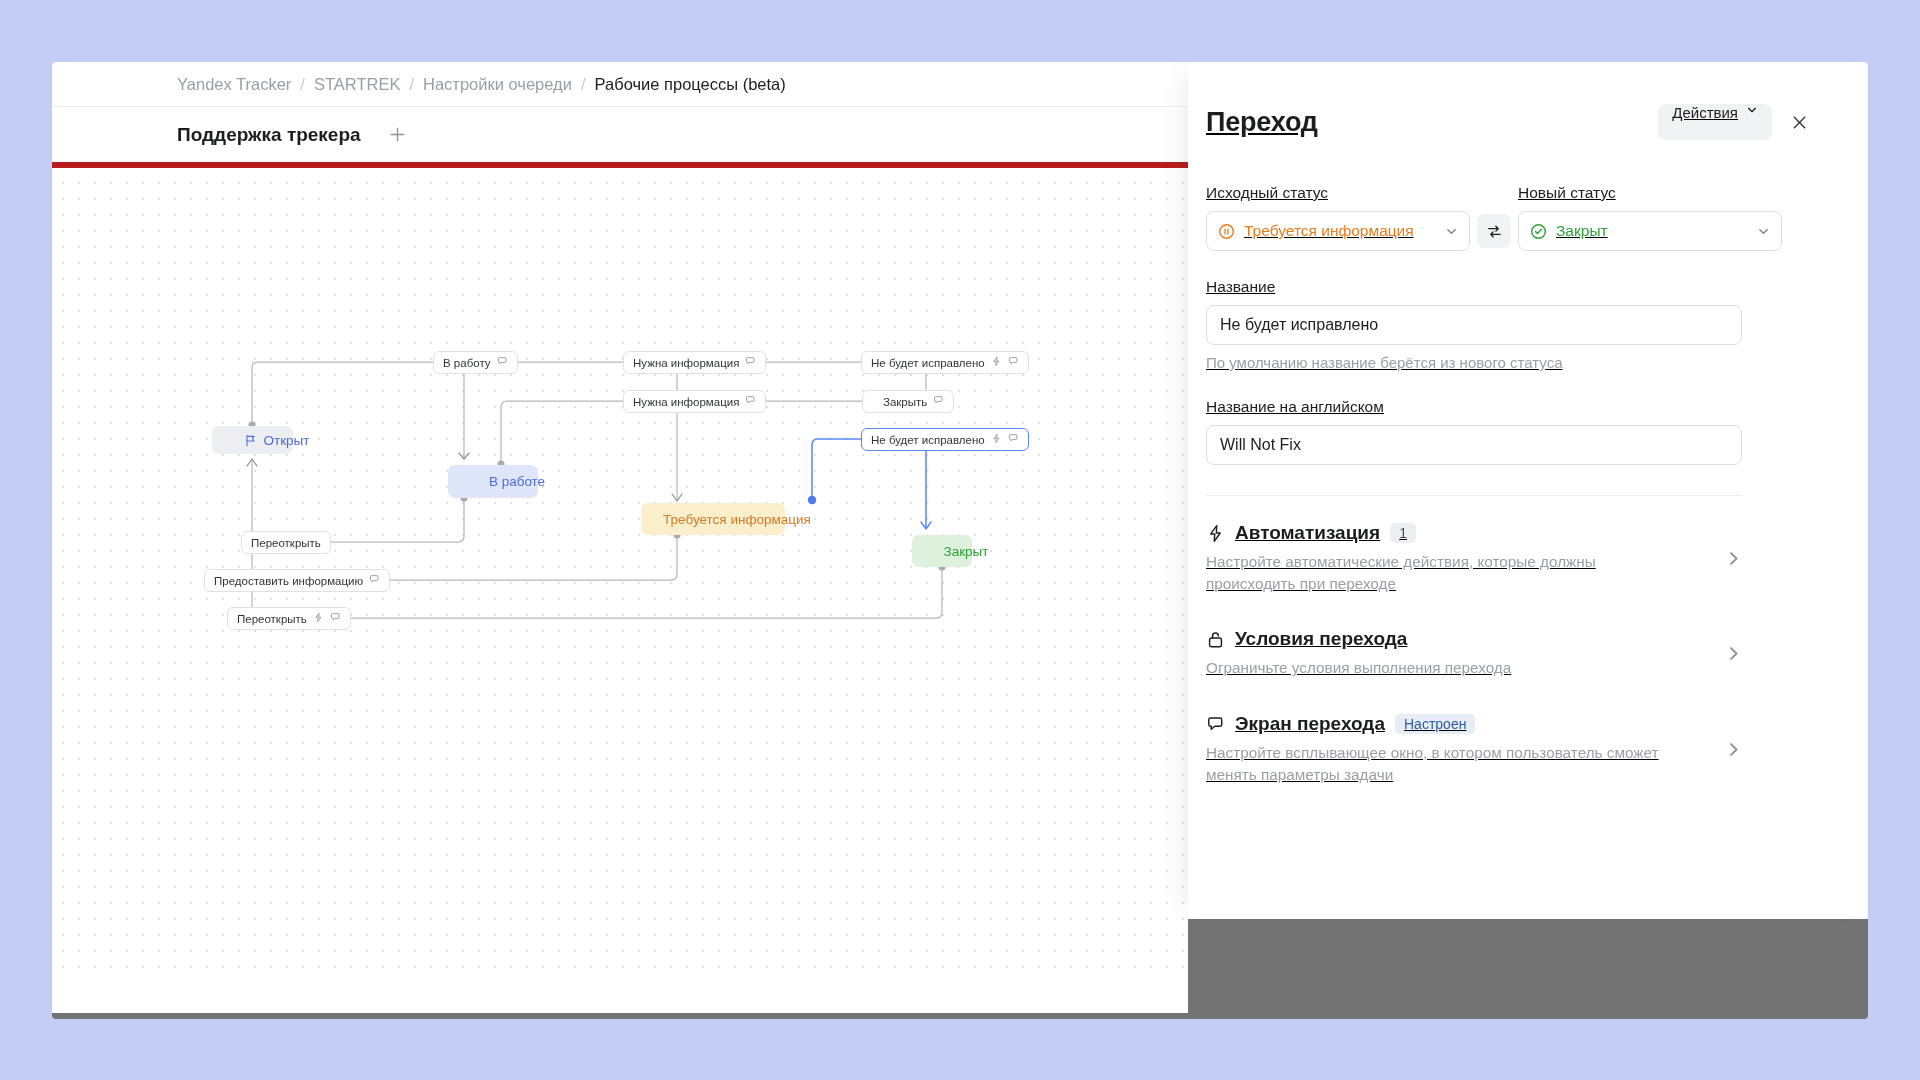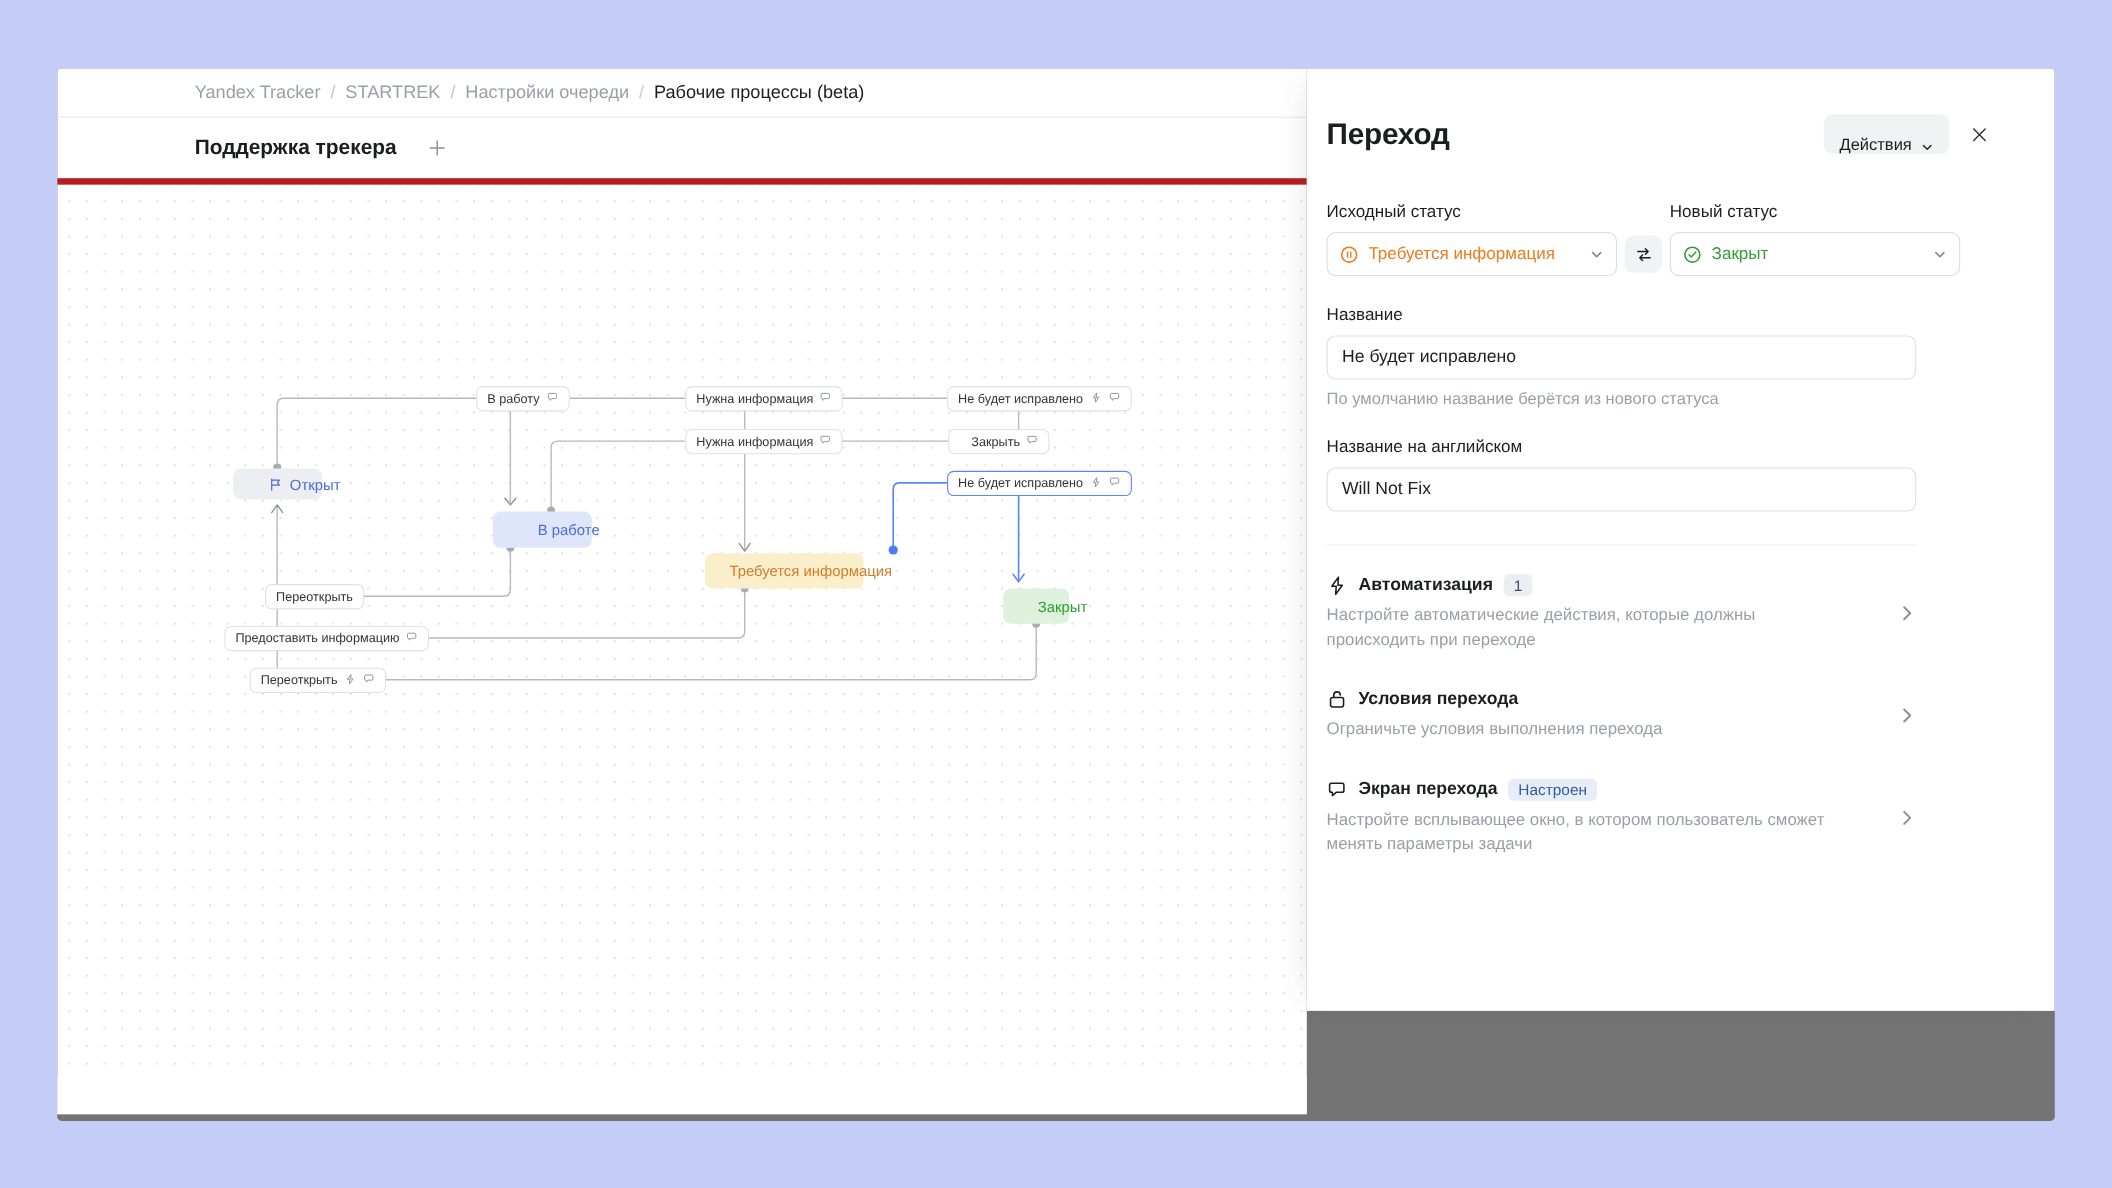--- a/index.html
+++ b/index.html
@@ -101,31 +101,32 @@
   .chip.selected { border: 1.6px solid #5b87f5; }
   .chip svg { flex: none; }
 
   
   .panel {
     position: absolute; right: 0; top: 0;
     width: 680px; height: 857px;
     background: #fff;
     z-index: 8;
     box-shadow: -14px 0 26px -14px rgba(60,64,80,.13);
+    text-decoration: underline;
   }
   .panel-inner { padding: 34px 56px 0 18px; }
   .panel-head {
     display: flex; align-items: center;
     padding: 0 0 0 0;
     height: 52px;
   }
   .panel-title { font-size: 27px; font-weight: bold; color: #1c1d20; letter-spacing: -.2px; }
   .panel-head-actions { margin-left: auto; display: flex; align-items: center; gap: 14px; }
   .btn-actions {
-    display: flex; align-items: flex-end; gap: 8px;
+    display: flex; align-items: flex-start; gap: 8px;
     height: 36px; padding: 0 14px;
     background: #f1f2f4; border: none; border-radius: 8px;
     font-family: inherit; font-size: 15px; color: #1c1d20;
     cursor: pointer;
   }
   .btn-close {
     width: 26px; height: 26px;
     display: flex; align-items: center; justify-content: center;
     color: #30323a; cursor: pointer; background: none; border: none;
   }
@@ -165,21 +166,21 @@
 
   .section {
     display: flex; align-items: flex-start;
     width: 536px;
     padding: 26px 0 0 0;
     cursor: pointer;
   }
   .section-body { flex: 1; padding-right: 20px; }
   .section-head { display: flex; align-items: center; gap: 10px; }
   .section-icon { color: #1c1d20; display: flex; flex: none; }
-  .section-title { font-size: 16px; font-weight: bold; color: #1c1d20; }
+  .section-title { font-size: 19px; font-weight: bold; color: #1c1d20; }
   .badge {
     padding: 2px 9px; border-radius: 5px;
     background: #eceef2; font-size: 14px; color: #3d4d66;
   }
   .badge-text { background: #e6edf6; color: #2f5d9e; }
   .section-desc {
     margin-top: 7px; font-size: 15.3px; color: #9a9ea6; line-height: 1.42;
     max-width: 470px;
   }
   .section-chev {

